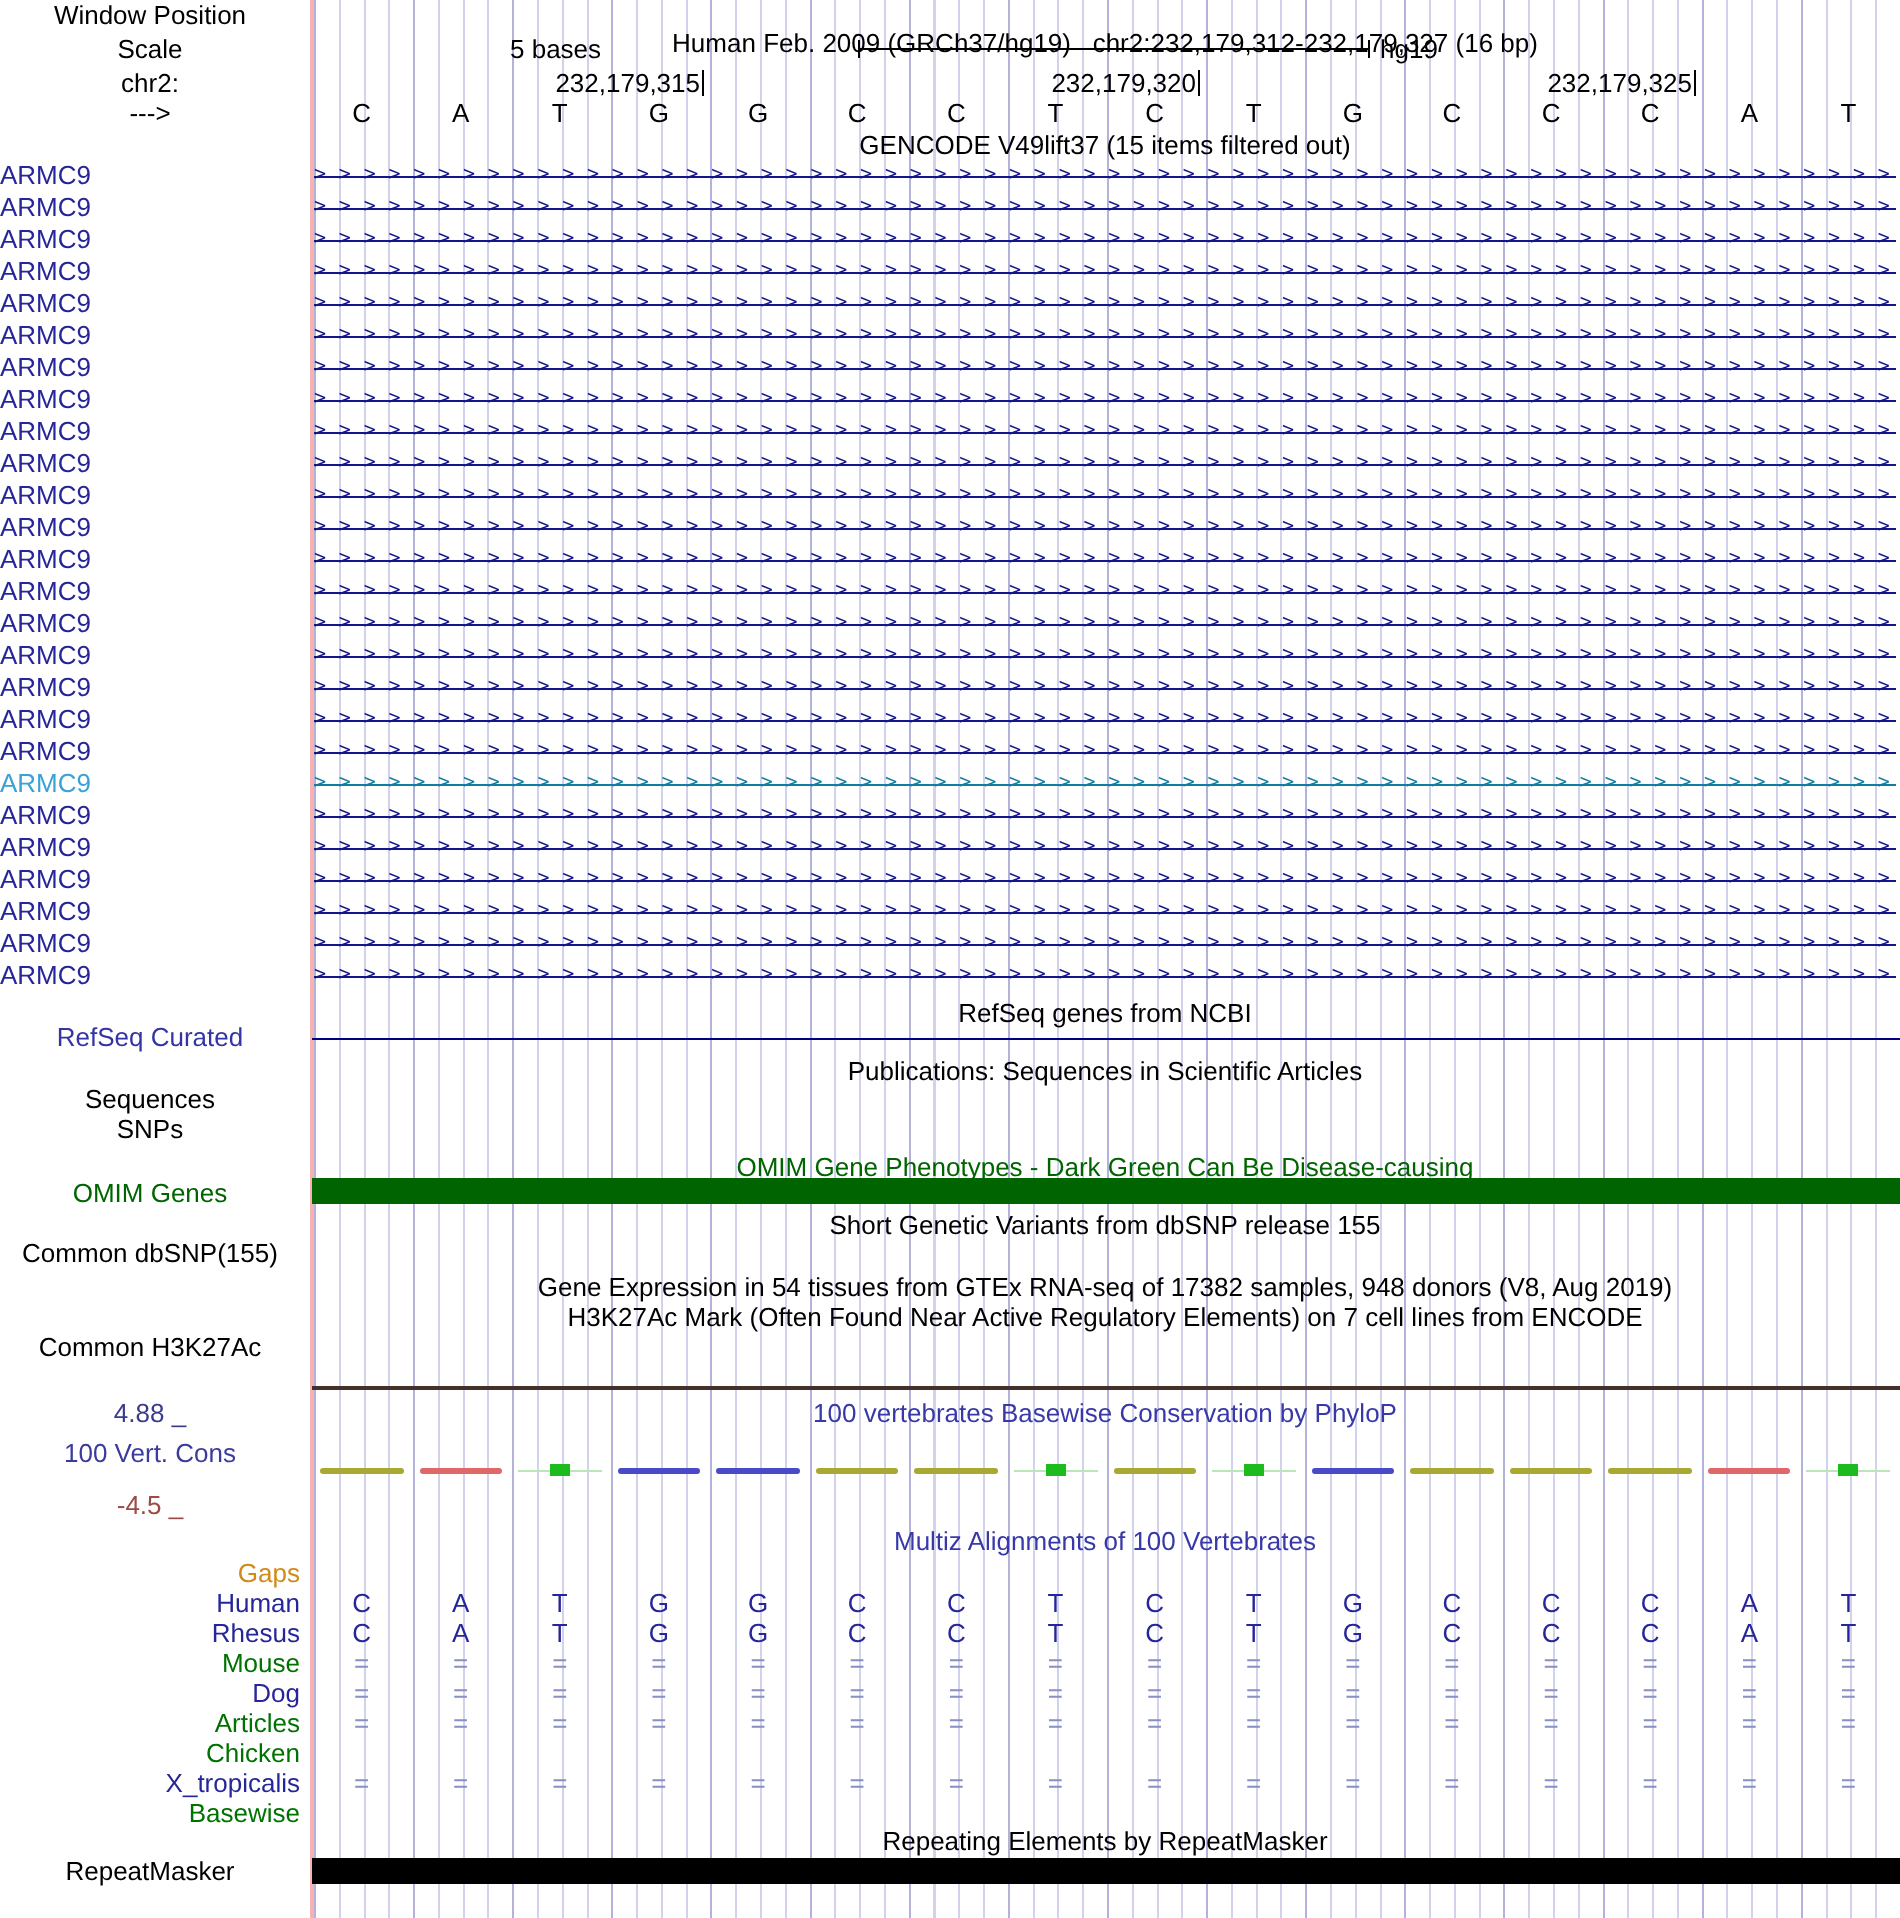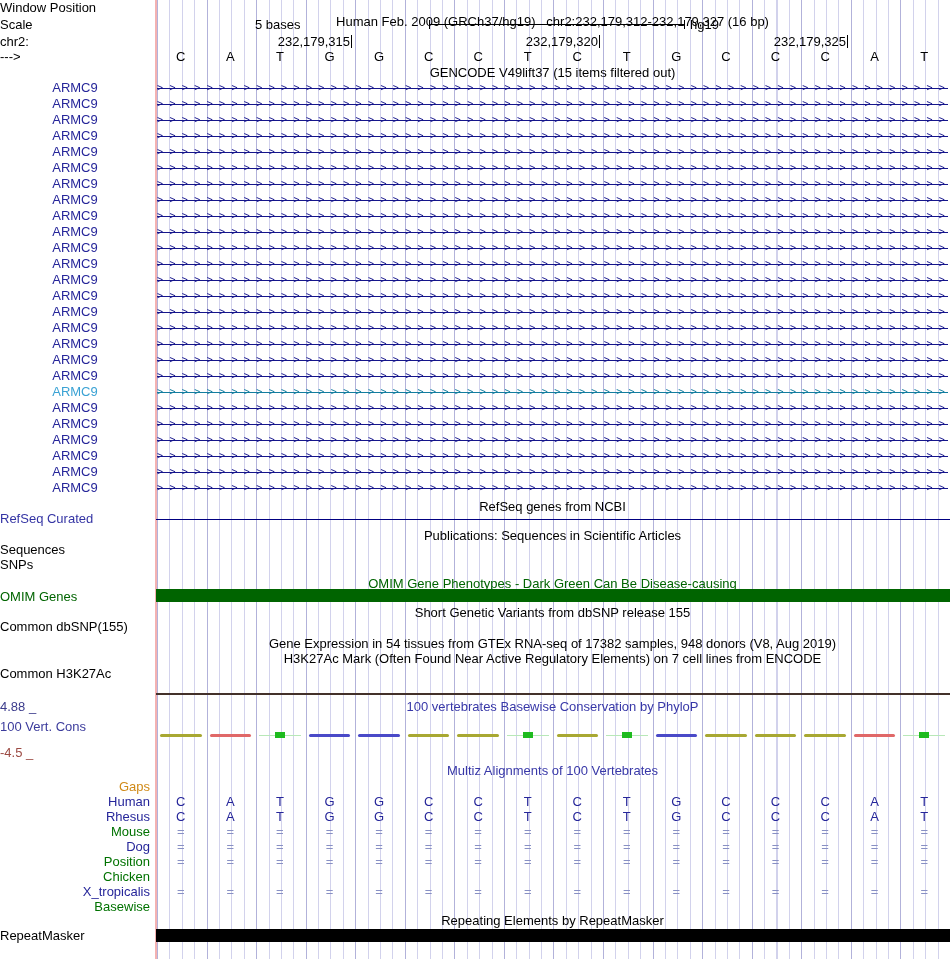--- a/index.html
+++ b/index.html
@@ -3,28 +3,28 @@
 <meta charset="utf-8">
 <style>
   html,body{margin:0;padding:0;background:#fff;}
   .screen{position:relative;width:950px;height:959px;background:#fff;overflow:hidden;
           font-family:"Liberation Sans",sans-serif;font-size:13px;color:#000;}
   .grid{position:absolute;left:155px;top:0;width:793px;height:959px;
         border-left:2px solid var(--edge,#f4b2b2);
         background-image:
           repeating-linear-gradient(to right, var(--bound,#b2b2da) 0 1px, transparent 1px 49.56px),
           repeating-linear-gradient(to right, var(--fine,#d2d2ec) 0 1px, transparent 1px 12.39px);}
-  .lbl{position:absolute;left:0;width:150px;height:14px;line-height:14px;text-align:left;white-space:nowrap;}
+  .lbl{position:absolute;left:0;width:150px;height:14px;line-height:14px;text-align:center;white-space:nowrap;}
   .ctitle{position:absolute;left:155px;width:795px;height:14px;line-height:14px;text-align:center;white-space:nowrap;}
   .hline{position:absolute;left:156px;width:794px;}
   .bar{position:absolute;left:156px;width:794px;}
   .generow{position:absolute;left:157px;width:791px;height:16px;line-height:16px;overflow:hidden;
            white-space:nowrap;font-family:"DejaVu Sans Mono",monospace;font-size:10px;letter-spacing:6.39px;
            background:linear-gradient(currentColor,currentColor) 0 8px/100% 1px no-repeat;}
-  .gene-lbl{position:absolute;left:0;width:150px;height:16px;line-height:16px;text-align:center;
+  .gene-lbl{position:absolute;left:0;width:150px;height:16px;line-height:16px;text-align:left;
             font-size:13px;white-space:nowrap;}
   .seqrow{position:absolute;left:156px;width:793px;display:flex;height:14px;line-height:14px;}
   .seqrow span{flex:1;text-align:center;}
   .ruler{position:absolute;height:9px;border-left:1px solid #000;border-right:1px solid #000;
          background:linear-gradient(#000,#000) 0 50%/100% 1px no-repeat;}
   .tick{position:absolute;width:1px;height:13px;background:#000;}
   .coordlbl{position:absolute;width:110px;height:13px;line-height:13px;text-align:right;white-space:nowrap;}
   .wigrow{position:absolute;left:156px;width:793px;height:8px;display:flex;}
   .wigcell{position:relative;flex:1;}
   .wigbar{position:absolute;left:4px;right:4px;top:2px;height:3px;border-radius:2px;}
@@ -305,21 +305,21 @@
         <span style="color: rgb(136, 144, 196);">=</span>
         <span style="color: rgb(136, 144, 196);">=</span>
         <span style="color: rgb(136, 144, 196);">=</span>
         <span style="color: rgb(136, 144, 196);">=</span>
         <span style="color: rgb(136, 144, 196);">=</span>
         <span style="color: rgb(136, 144, 196);">=</span>
         <span style="color: rgb(136, 144, 196);">=</span>
         <span style="color: rgb(136, 144, 196);">=</span>
         <span style="color: rgb(136, 144, 196);">=</span>
       </div>
-      <div class="mzlbl" style="top: 854px; color: rgb(0, 114, 0);">Position</div>
+      <div class="mzlbl" style="top: 854px; color: rgb(0, 114, 0);">Articles</div>
       <div class="mzrow" style="top: 854px;">
         <span style="color: rgb(136, 144, 196);">=</span>
         <span style="color: rgb(136, 144, 196);">=</span>
         <span style="color: rgb(136, 144, 196);">=</span>
         <span style="color: rgb(136, 144, 196);">=</span>
         <span style="color: rgb(136, 144, 196);">=</span>
         <span style="color: rgb(136, 144, 196);">=</span>
         <span style="color: rgb(136, 144, 196);">=</span>
         <span style="color: rgb(136, 144, 196);">=</span>
         <span style="color: rgb(136, 144, 196);">=</span>

